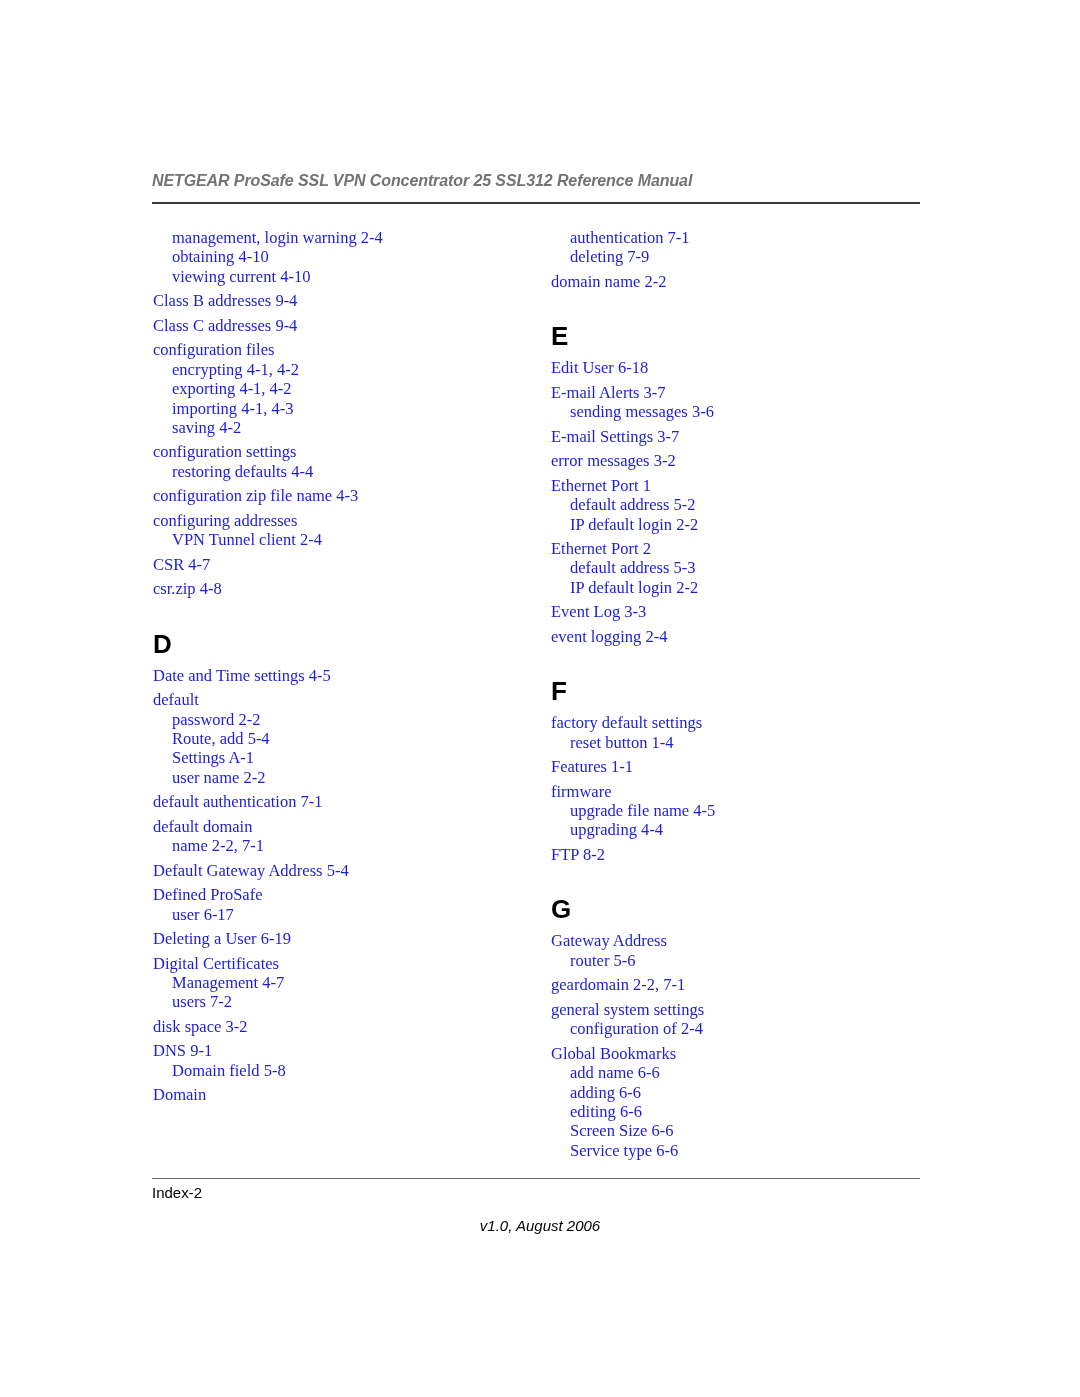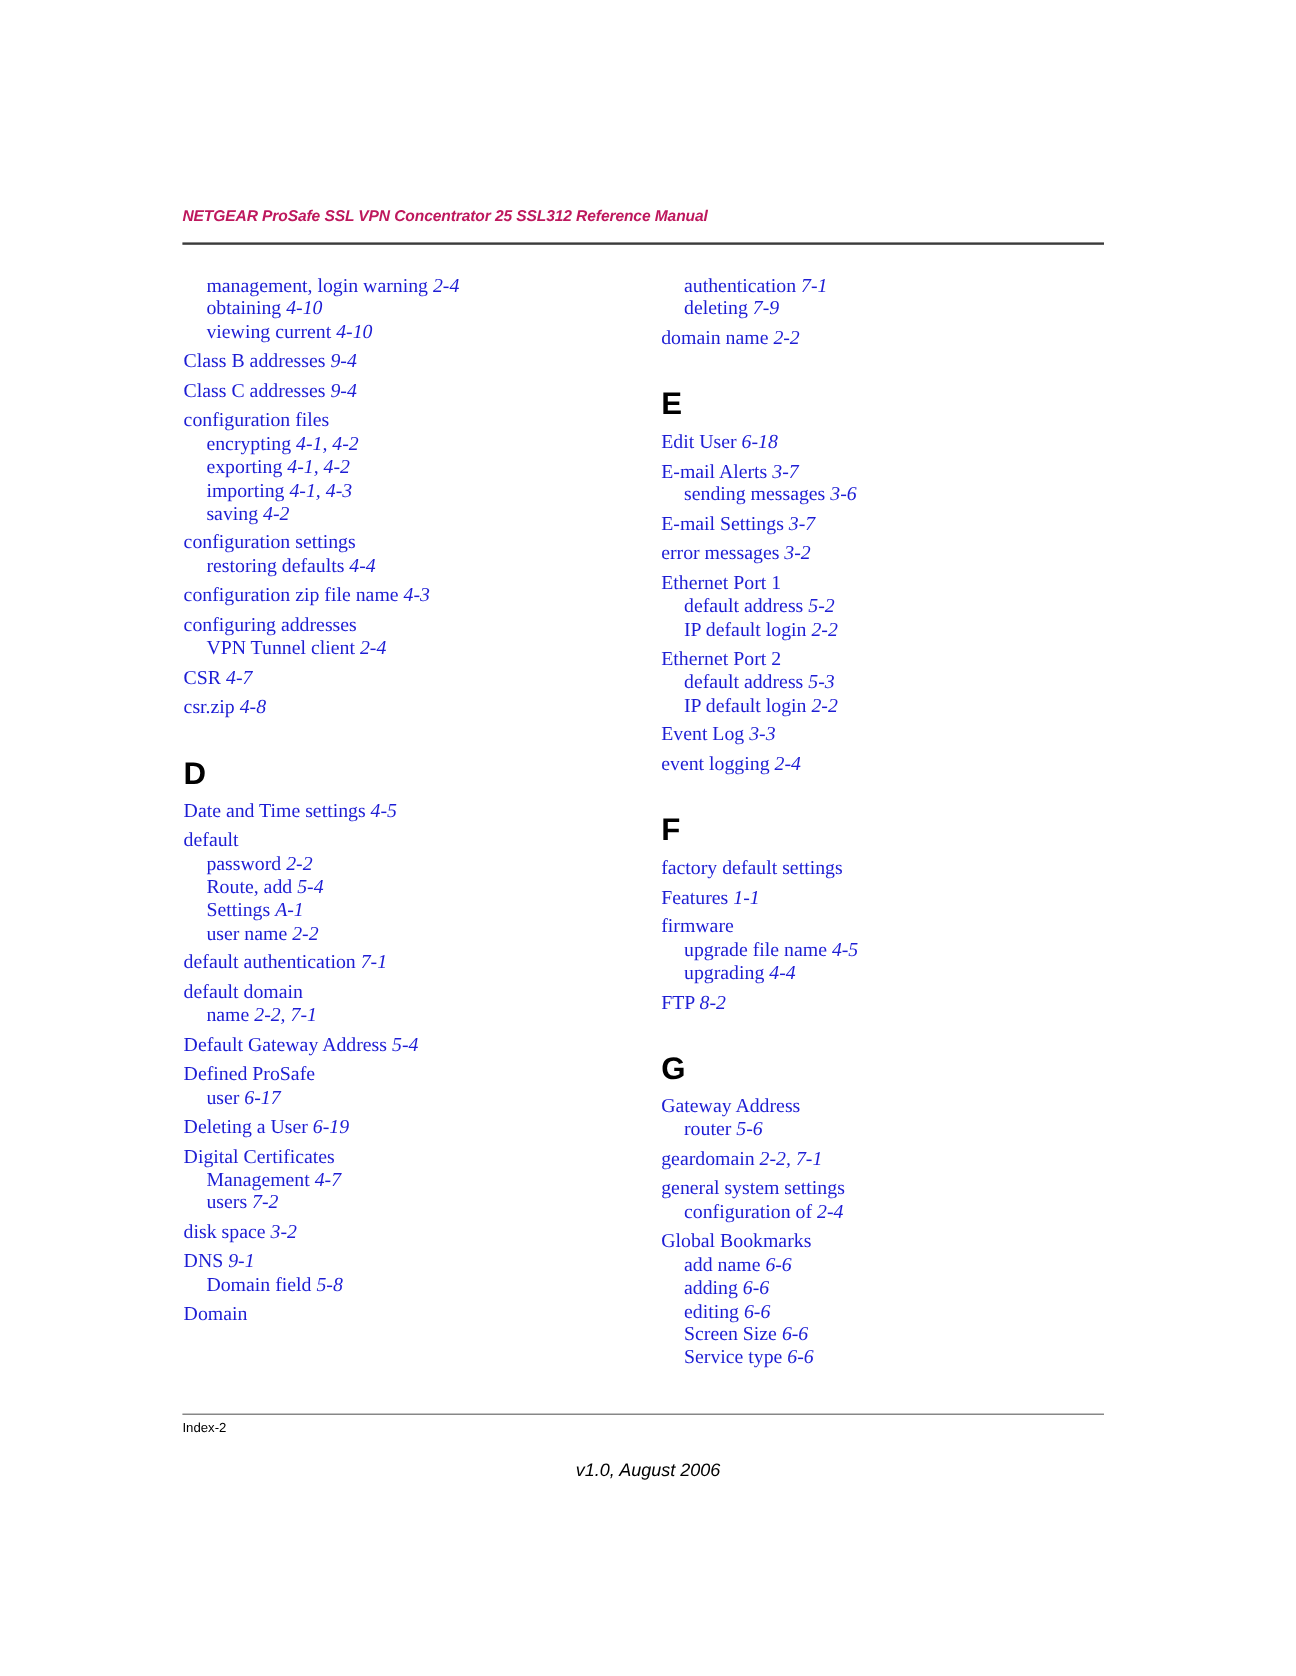--- a/index.html
+++ b/index.html
@@ -25,23 +25,23 @@
 
   
   .running-header {
     position: absolute;
     left: 152px;
     top: 172px;
     width: 768px;
     font-family: "Liberation Sans", "DejaVu Sans", sans-serif;
     font-style: italic;
     font-weight: bold;
-    font-size: 13px;
+    font-size: 16px;
     letter-spacing: -0.1px;
-    color: #be185d;
+    color: #737373;
     white-space: nowrap;
   }
   .header-rule {
     position: absolute;
     left: 152px;
     top: 202px;
     width: 768px;
     height: 2px;
     background: #3b3b3b;
   }
@@ -76,21 +76,20 @@
   }
   .entry.level-0:first-child {
     margin-top: 0;
   }
   
   .entry.level-1 {
     margin-top: 0;
     margin-left: 19px;
   }
   .entry .pg {
-    font-style: italic;
   }
 
   
   .letter {
     font-family: "Liberation Sans", "DejaVu Sans", sans-serif;
     font-weight: bold;
     font-size: 26px;
     color: #000000;
     line-height: 26px;
     margin-top: 32px;
@@ -104,21 +103,21 @@
     top: 1178px;
     width: 768px;
     height: 1px;
     background: #6a6a6a;
   }
   .folio {
     position: absolute;
     left: 152px;
     top: 1184px;
     font-family: "Liberation Sans", "DejaVu Sans", sans-serif;
-    font-size: 11px;
+    font-size: 15px;
     color: #000000;
     white-space: nowrap;
   }
   .version {
     position: absolute;
     left: 0;
     top: 1217px;
     width: 1080px;
     text-align: center;
     font-family: "Liberation Sans", "DejaVu Sans", sans-serif;
@@ -190,20 +189,21 @@
         <div class="entry level-0"><span>Ethernet Port 1</span></div>
         <div class="entry level-1"><span>default address </span><span class="pg">5-2</span></div>
         <div class="entry level-1"><span>IP default login </span><span class="pg">2-2</span></div>
         <div class="entry level-0"><span>Ethernet Port 2</span></div>
         <div class="entry level-1"><span>default address </span><span class="pg">5-3</span></div>
         <div class="entry level-1"><span>IP default login </span><span class="pg">2-2</span></div>
         <div class="entry level-0"><span>Event Log </span><span class="pg">3-3</span></div>
         <div class="entry level-0"><span>event logging </span><span class="pg">2-4</span></div>
         <div class="letter">F</div>
         <div class="entry level-0"><span>factory default settings</span></div>
+        <div class="entry level-1"><span>reset button </span><span class="pg">1-4</span></div>
         <div class="entry level-0"><span>Features </span><span class="pg">1-1</span></div>
         <div class="entry level-0"><span>firmware</span></div>
         <div class="entry level-1"><span>upgrade file name </span><span class="pg">4-5</span></div>
         <div class="entry level-1"><span>upgrading </span><span class="pg">4-4</span></div>
         <div class="entry level-0"><span>FTP </span><span class="pg">8-2</span></div>
         <div class="letter">G</div>
         <div class="entry level-0"><span>Gateway Address</span></div>
         <div class="entry level-1"><span>router </span><span class="pg">5-6</span></div>
         <div class="entry level-0"><span>geardomain </span><span class="pg">2-2, 7-1</span></div>
         <div class="entry level-0"><span>general system settings</span></div>

